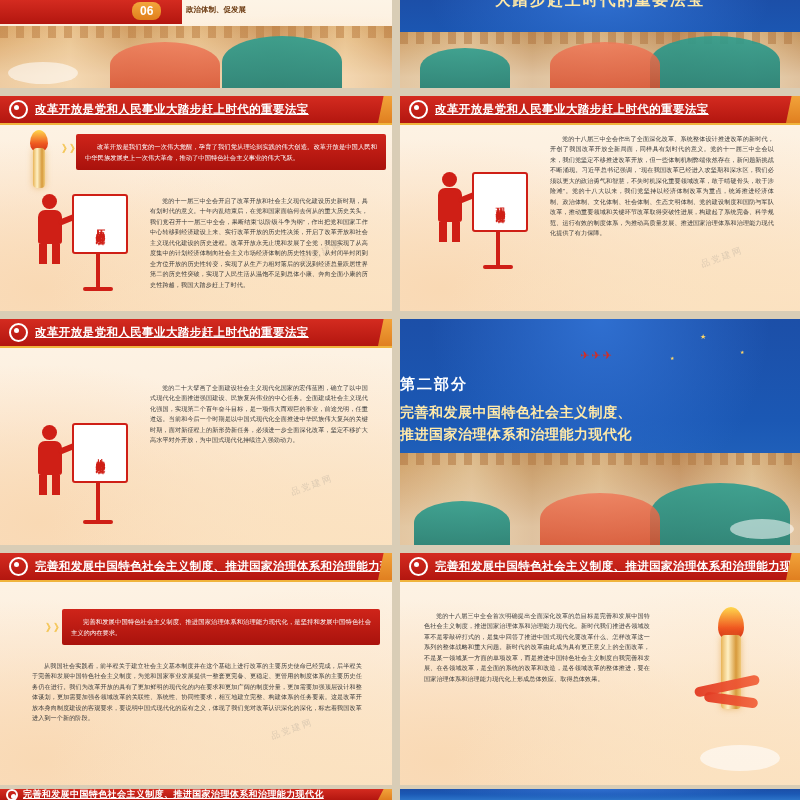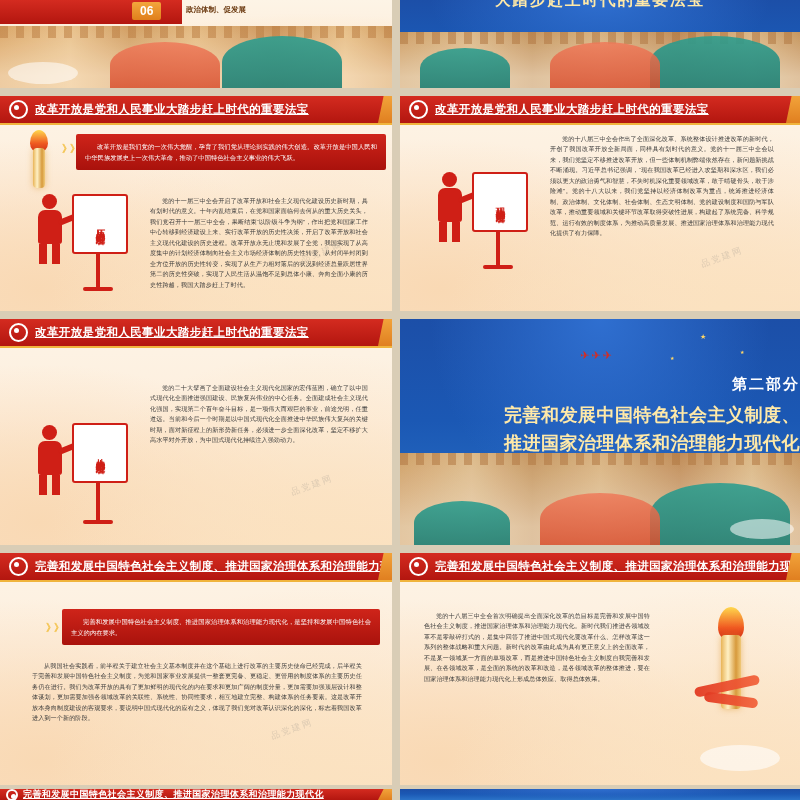--- a/index.html
+++ b/index.html
@@ -105,30 +105,30 @@
     border-radius:3px;display:flex;align-items:center;justify-content:center;
   }
   .sign span{
     color:#cf1f16;font-size:9.5px;font-weight:bold;line-height:1.35;text-align:center;
     writing-mode:vertical-rl;letter-spacing:1px;
   }
   .signpost{position:absolute;width:4px;background:#cf1f16;}
   .signbase{position:absolute;width:30px;height:4px;background:#cf1f16;border-radius:2px;}
 
   
-  .coverTitle{position:absolute;left:0;right:0;text-align:right;color:#fff;padding-left:18px;}
+  .coverTitle{position:absolute;left:0;right:0;text-align:left;color:#fff;}
   .coverTitle .t1{font-size:15px;font-weight:bold;letter-spacing:2px;}
-  .coverTitle .t2{font-size:18px;font-weight:bold;line-height:1.55;letter-spacing:.5px;color:#ffe9a8;}
+  .coverTitle .t2{font-size:14px;font-weight:bold;line-height:1.55;letter-spacing:.5px;color:#ffe9a8;}
   .birds{position:absolute;color:#d92b1f;font-size:11px;letter-spacing:2px;}
   .star{position:absolute;color:#ffd766;font-size:7px;}
 
   
   .numbadge{
     position:absolute;background:linear-gradient(180deg,#f3a63c,#e07f1c);
-    color:#fff;font-weight:bold;font-size:12px;border-radius:2px;
+    color:#fff;font-weight:bold;font-size:12px;border-radius:8px;
     padding:2px 8px;
   }
 
   
   .torch{position:absolute;}
   .torch .col{
     position:absolute;width:20px;height:74px;border-radius:4px;
     background:linear-gradient(90deg,#e8b457,#fff0c4 35%,#d79a3c 75%,#f0c979);
     box-shadow:0 0 6px rgba(224,150,40,.5);
   }

